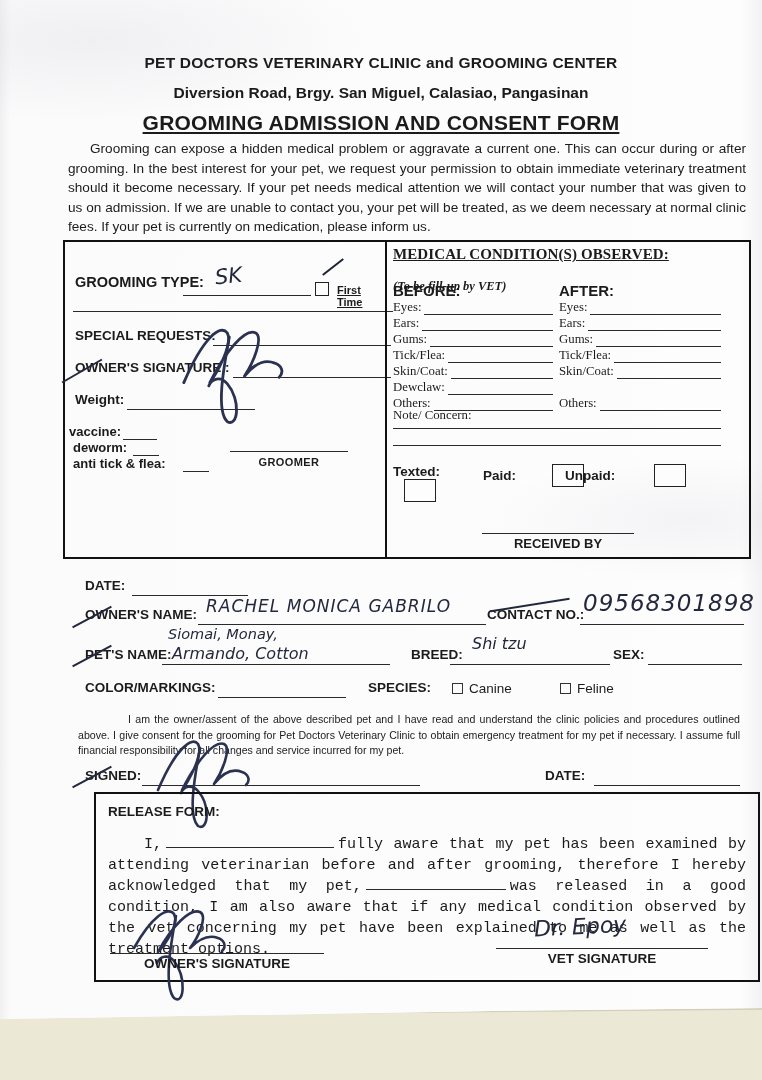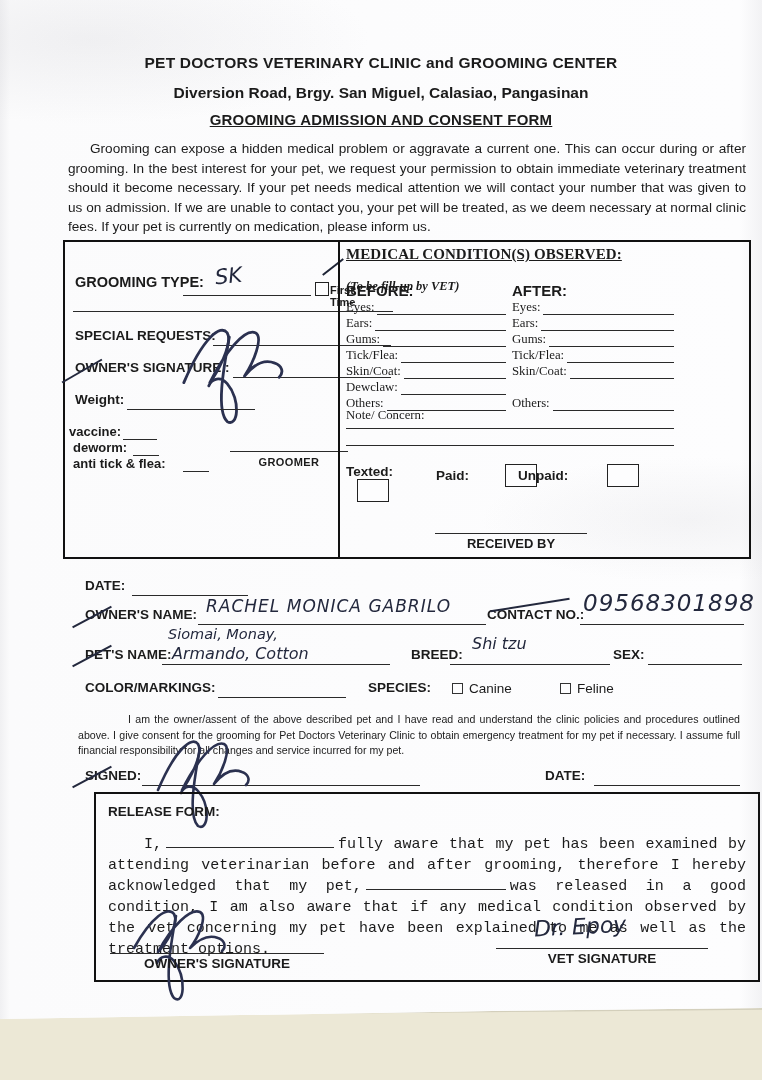--- a/index.html
+++ b/index.html
@@ -23,36 +23,36 @@
     clip-path:polygon(0 0,762px 0,762px 1008px,493px 1011px,0 1019px);
   }
   .abs{position:absolute;}
   .lbl{font-weight:bold;font-size:13.5px;white-space:nowrap;}
   .line{border-bottom:1.6px solid #2a2a2a;height:1px;}
   .serif{font-family:"Liberation Serif", serif;}
 
   
   #clinic-name{left:0;right:0;top:54px;text-align:center;font-size:15.5px;font-weight:bold;letter-spacing:.2px;}
   #clinic-address{left:0;right:0;top:84px;text-align:center;font-size:15.5px;font-weight:bold;}
-  #form-title{left:0;right:0;top:111px;text-align:center;font-size:15px;font-weight:bold;text-decoration:underline;letter-spacing:.2px;}
+  #form-title{left:0;right:0;top:111px;text-align:center;font-size:21px;font-weight:bold;text-decoration:underline;letter-spacing:.2px;}
   #intro{left:68px;width:678px;top:139px;font-size:13.6px;line-height:19.5px;text-align:justify;text-indent:22px;}
 
   
   #boxes{left:63px;top:240px;width:684px;height:315px;border:2.5px solid #111;display:flex;}
-  #left-cell{position:relative;width:273px;height:100%;}
+  #left-cell{position:relative;width:320px;height:100%;}
   #right-cell{position:relative;flex:1;height:100%;border-left:2.5px solid #111;}
 
   
   .hand{font-family:"DejaVu Sans", sans-serif;font-style:italic;color:#23283d;white-space:nowrap;}
   #grooming-row{left:10px;top:32px;width:318px;}
   #grooming-line{left:118px;top:52px;width:128px;}
   #grooming-value{left:150px;top:22px;font-size:21px;transform:rotate(-6deg);}
   #first-time-box{left:250px;top:40px;width:12px;height:12px;border:1.7px solid #222;background:#fdfdfe;}
   #first-time-tick{left:255px;top:24px;width:26px;border-top:2.3px solid #1d2335;transform:rotate(-38deg);}
-  #first-time-label{left:265px;top:42px;font-size:11px;font-weight:bold;}
+  #first-time-label{left:272px;top:42px;font-size:11px;font-weight:bold;text-decoration:underline;}
   #left-divider{left:8px;top:68px;width:320px;}
   #special-row{left:10px;top:86px;}
   #special-line{left:148px;top:102px;width:178px;}
   #ownersig-row{left:10px;top:118px;}
   #ownersig-line{left:168px;top:134px;width:158px;}
   #ownersig-tick{left:-6px;top:128px;width:46px;border-top:2.3px solid #23283d;transform:rotate(-30deg);}
   #weight-row{left:10px;top:150px;}
   #weight-line{left:62px;top:166px;width:128px;}
   #vaccine-row{left:4px;top:182px;font-size:13px;}
   #vaccine-line{left:58px;top:196px;width:34px;}

